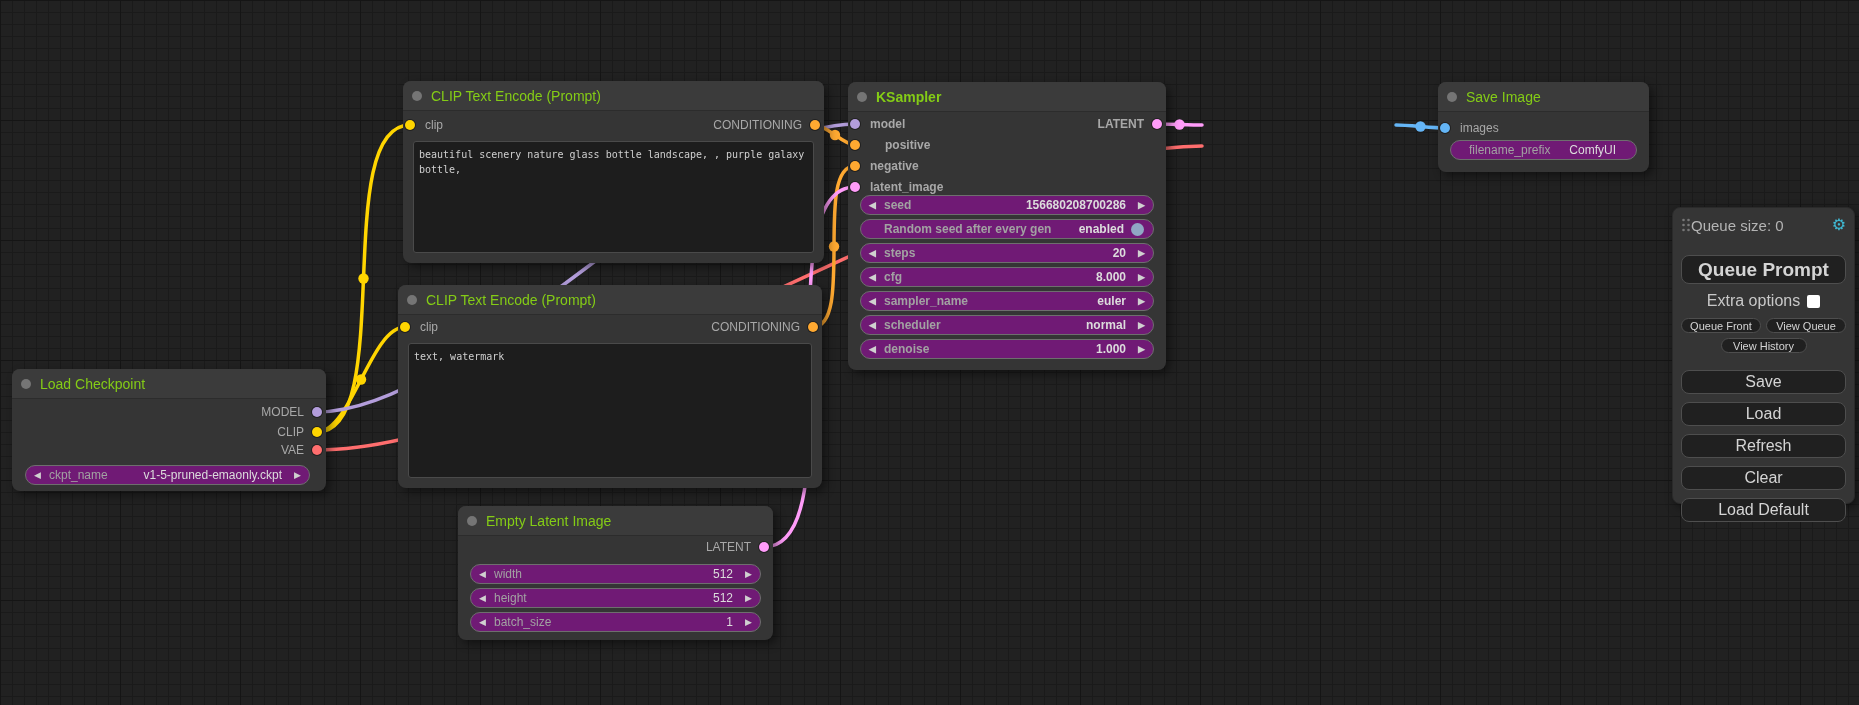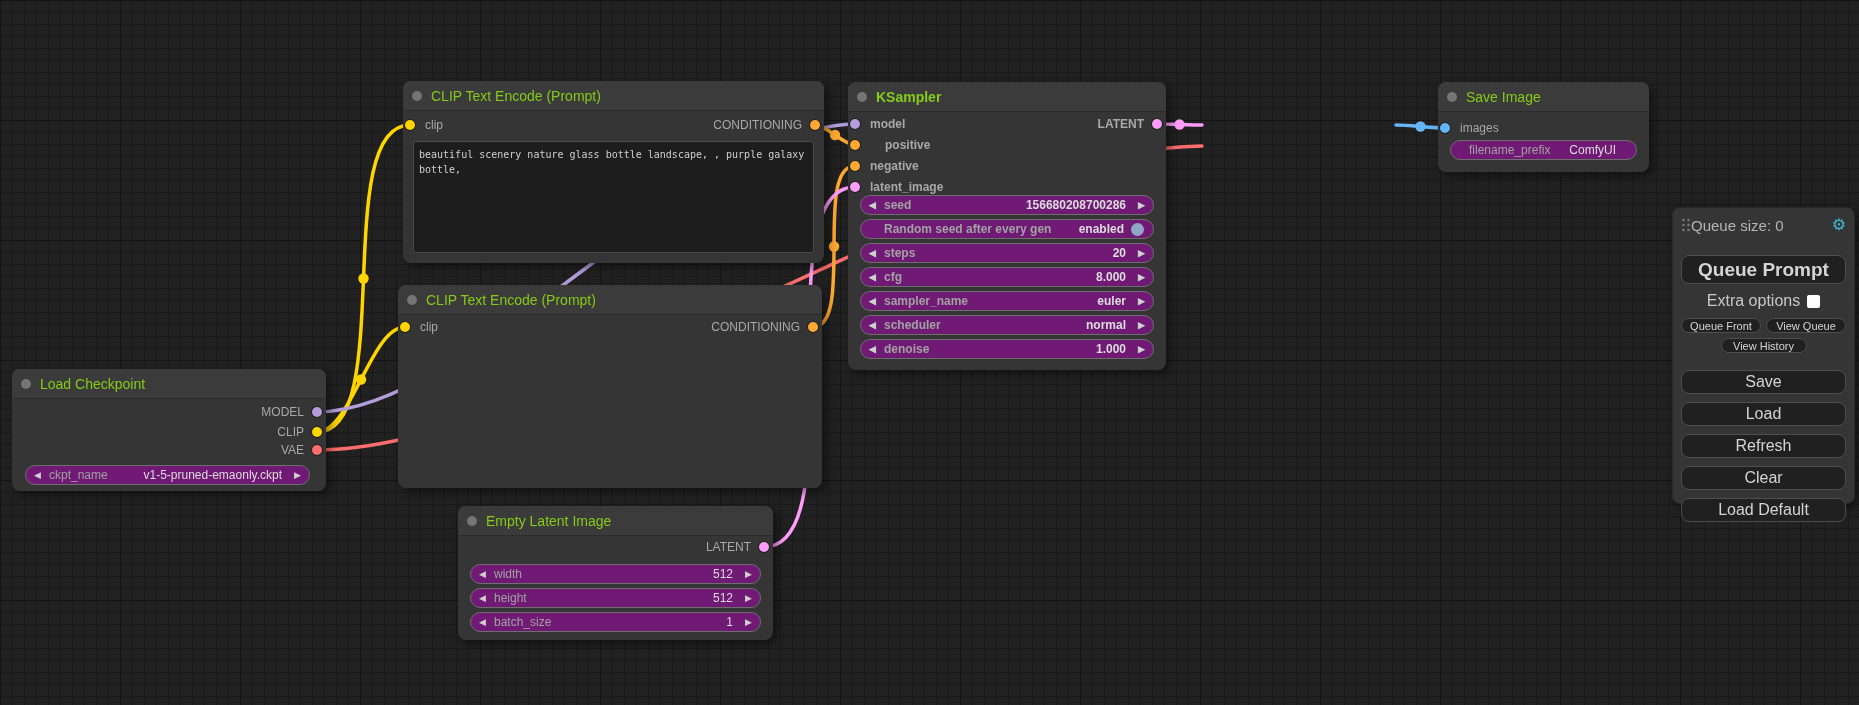--- a/index.html
+++ b/index.html
@@ -117,20 +117,21 @@
     <div class="node-text" style="left:10px;top:60px;width:401px;height:112px;">beautiful scenery nature glass bottle landscape, , purple galaxy bottle,</div>
   </div>
 
   <div class="node" style="left:398px;top:285px;width:424px;height:203px;">
     <div class="node-title">
       <span class="title-dot"></span>
       <span>CLIP Text Encode (Prompt)</span>
     </div>
     <div class="slot in" style="top:33px;"><span class="port" style="background: rgb(255, 213, 0);"></span><span>clip</span></div>
     <div class="slot out" style="top:33px;"><span>CONDITIONING</span><span class="port" style="background: rgb(255, 169, 49);"></span></div>
+    <div class="node-text" style="left:10px;top:58px;width:404px;height:135px;">text, watermark</div>
   </div>
 
   <div class="node" style="left:458px;top:506px;width:315px;height:134px;">
     <div class="node-title">
       <span class="title-dot"></span>
       <span>Empty Latent Image</span>
     </div>
     <div class="slot out" style="top:32px;"><span>LATENT</span><span class="port" style="background: rgb(255, 156, 249);"></span></div>
     <div class="widget" style="left:12px;top:58px;width:291px;">
       <span class="w-arrow">◀</span>

